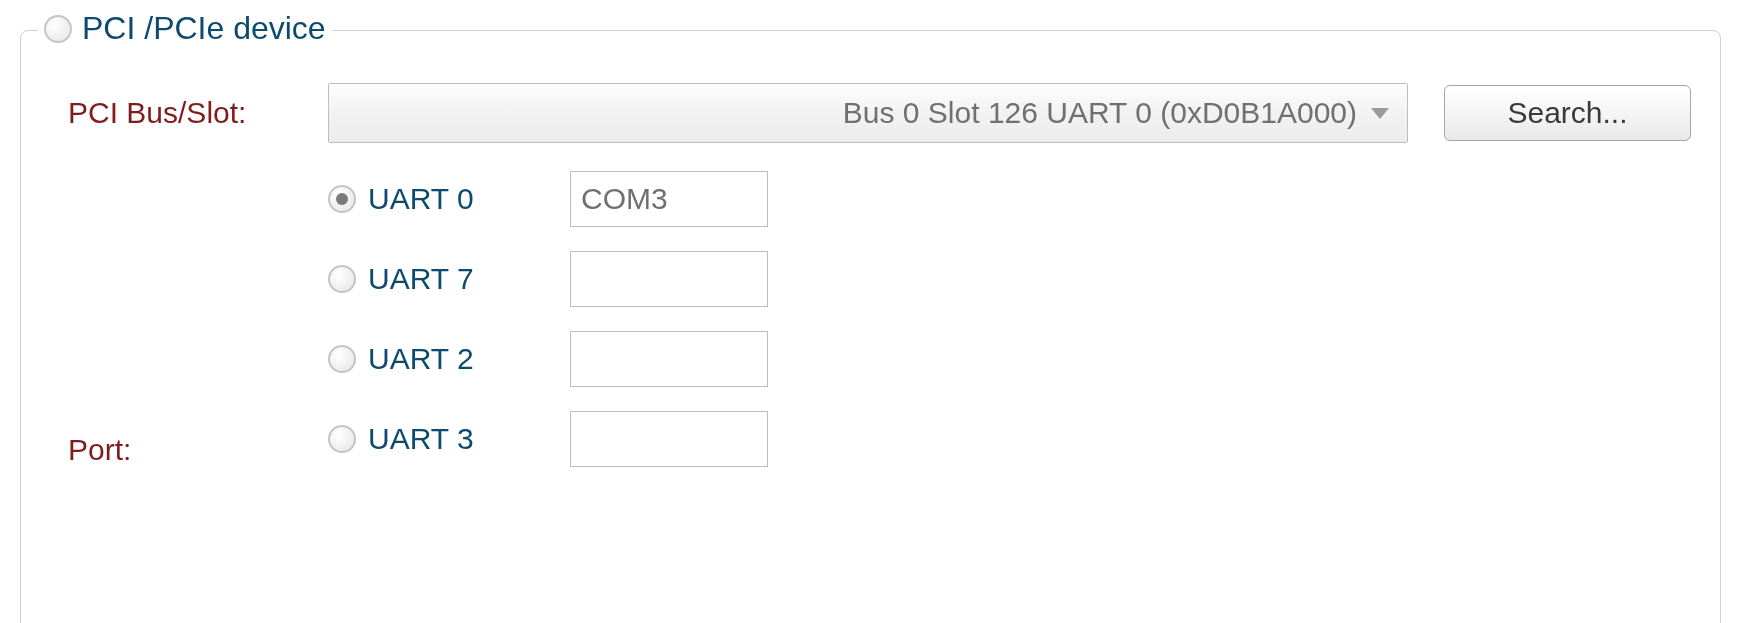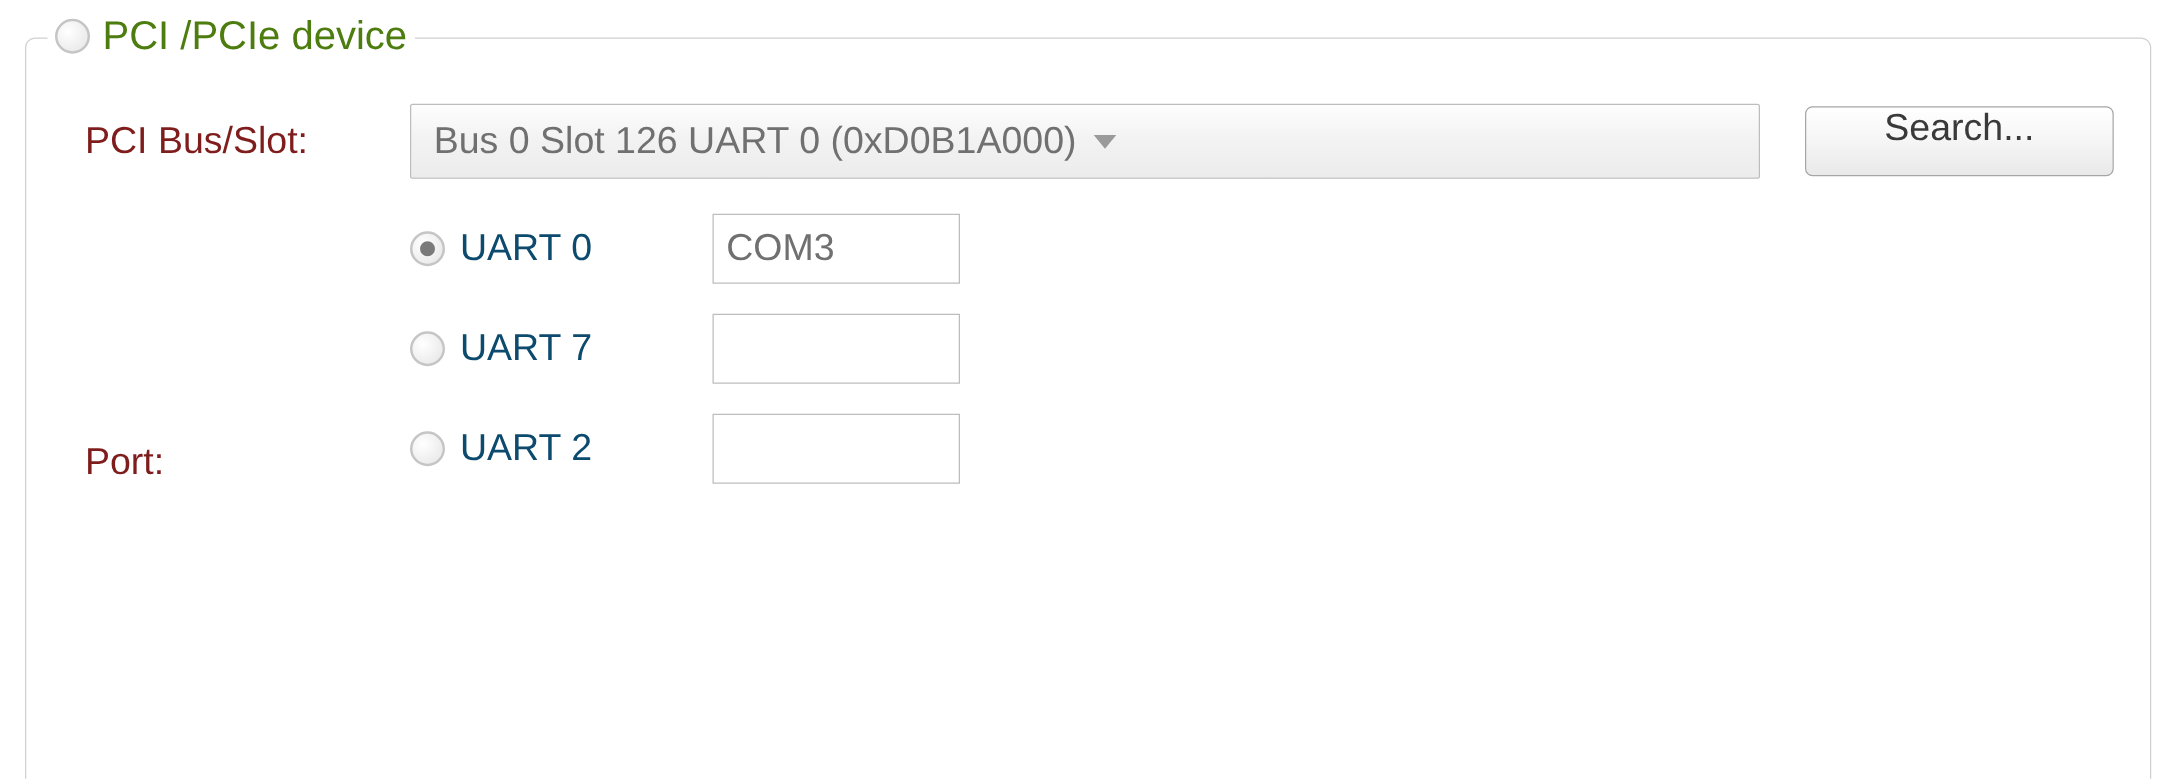--- a/index.html
+++ b/index.html
@@ -36,21 +36,21 @@
       align-items: center;
       gap: 10px;
       background: #ffffff;
       position: relative;
       z-index: 1;
       padding: 0 6px;
       margin-left: 18px;
       width: fit-content;
     }
     .legend-text {
-      color: #4d7c0f;
+      color: #0c4a6e;
       font-size: 32px;
     }
     .radio {
       width: 28px;
       height: 28px;
       border-radius: 50%;
       border: 2px solid #c5c5c5;
       background: radial-gradient(circle at 35% 35%, #ffffff 0%, #efefef 60%, #e6e6e6 100%);
       display: inline-flex;
       align-items: center;
@@ -83,21 +83,21 @@
     }
     .select-box {
       flex: 0 0 1080px;
       height: 60px;
       border: 1px solid #bdbdbd;
       border-radius: 2px;
       background: linear-gradient(#fdfdfd 0%, #f2f2f2 50%, #ececec 100%);
       display: flex;
       align-items: center;
       padding: 0 18px;
-      justify-content: flex-start;
+      justify-content: flex-end;
       color: #707070;
       font-size: 30px;
       cursor: default;
     }
     .select-caret {
       width: 0;
       height: 0;
       border-left: 9px solid transparent;
       border-right: 9px solid transparent;
       border-top: 11px solid #9a9a9a;
@@ -106,21 +106,21 @@
     .search-btn {
       margin-left: 36px;
       width: 270px;
       height: 56px;
       border: 1px solid #a6a6a6;
       border-radius: 6px;
       background: linear-gradient(#ffffff 0%, #f6f6f6 45%, #e9e9e9 100%);
       color: #3a3a3a;
       font-size: 30px;
       display: flex;
-      align-items: flex-start;
+      align-items: center;
       justify-content: center;
       cursor: default;
     }
     .ports-col {
       display: flex;
       flex-direction: column;
       gap: 24px;
     }
     .port-row {
       display: flex;
@@ -182,18 +182,23 @@
           <span class="port-label">UART 7</span>
           <input class="port-input" type="text" value="" style="">
         </div>
 
         <div class="port-row">
           <span class="radio"></span>
           <span class="port-label">UART 2</span>
           <input class="port-input" type="text" value="" style="">
         </div>
 
+        <div class="port-row">
+          <span class="radio"></span>
+          <span class="port-label">UART 3</span>
+          <input class="port-input" type="text" value="" style="">
+        </div>
 
       </div>
     </div>
 
   </div>
 </div>
 
 </body></html>

